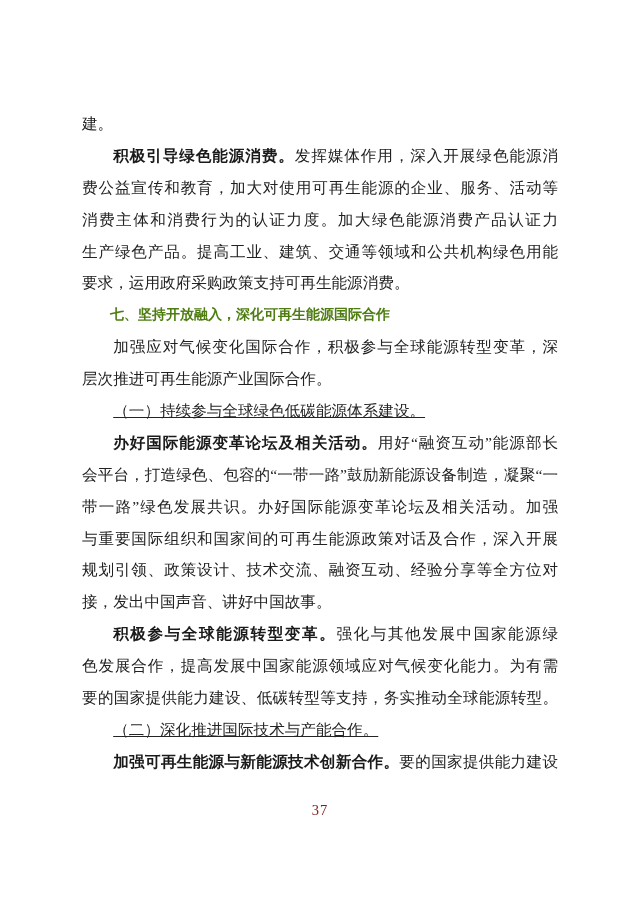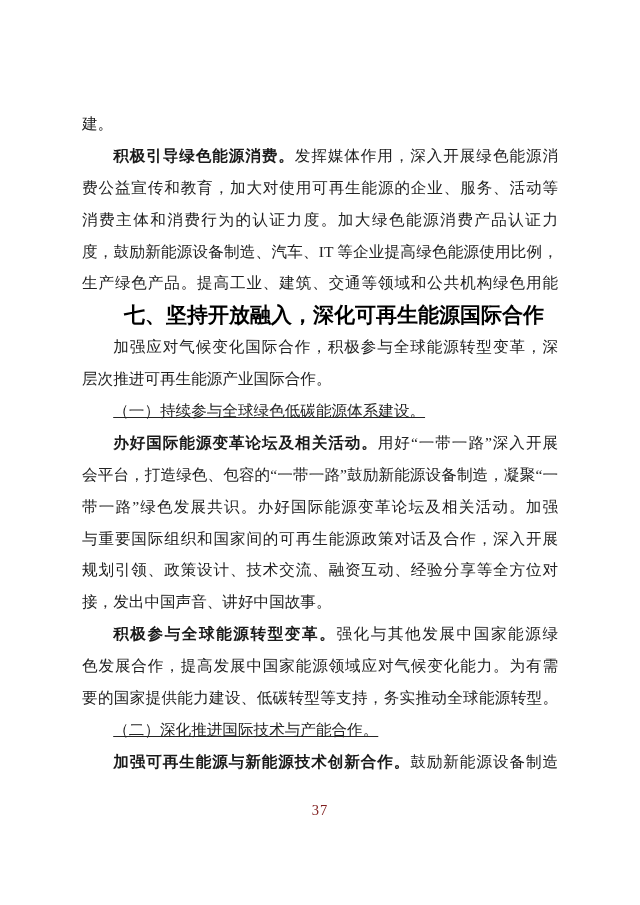--- a/index.html
+++ b/index.html
@@ -33,22 +33,22 @@
   .line.indent {
     text-indent: 2em;
   }
   .line b {
     font-weight: 700;
     color: #1a1a1a;
   }
   .line.heading {
     font-family: "Liberation Sans", "DejaVu Sans", sans-serif;
     font-weight: 700;
-    font-size: 21px;
-    color: #000000;
+    font-size: 14px;
+    color: #4d7c0f;
   }
   .line.subheading {
     color: #242424;
     text-decoration: underline;
   }
   .page-number {
     position: absolute;
     top: 802px; left: 0;
     width: 100%;
     text-align: center;
@@ -64,51 +64,51 @@
   <div class="text-block">
 
     <div class="line body"><span>建。</span></div>
 
     <div class="line body indent full"><b>积极引导绿色能源消费。</b><span>发挥媒体作用，深入开展绿色能源消</span></div>
 
     <div class="line body full"><span>费公益宣传和教育，加大对使用可再生能源的企业、服务、活动等</span></div>
 
     <div class="line body full"><span>消费主体和消费行为的认证力度。加大绿色能源消费产品认证力</span></div>
 
-    <div class="line body full"><span>度，鼓励新能源设备制造、汽车、IT 等企业提高绿色能源使用比例，</span></div>
 
     <div class="line body full"><span>生产绿色产品。提高工业、建筑、交通等领域和公共机构绿色用能</span></div>
 
+    <div class="line body"><span>要求，运用政府采购政策支持可再生能源消费。</span></div>
 
     <div class="line heading indent"><span>七、坚持开放融入，深化可再生能源国际合作</span></div>
 
     <div class="line body indent full"><span>加强应对气候变化国际合作，积极参与全球能源转型变革，深</span></div>
 
     <div class="line body"><span>层次推进可再生能源产业国际合作。</span></div>
 
     <div class="line subheading indent"><span>（一）持续参与全球绿色低碳能源体系建设。</span></div>
 
-    <div class="line body indent full"><b>办好国际能源变革论坛及相关活动。</b><span>用好“一带一路”深入开展</span></div>
+    <div class="line body indent full"><b>办好国际能源变革论坛及相关活动。</b><span>用好“融资互动”能源部长</span></div>
 
     <div class="line body full"><span>会平台，打造绿色、包容的“一带一路”鼓励新能源设备制造，凝聚“一</span></div>
 
     <div class="line body full"><span>带一路”绿色发展共识。办好国际能源变革论坛及相关活动。加强</span></div>
 
     <div class="line body full"><span>与重要国际组织和国家间的可再生能源政策对话及合作，深入开展</span></div>
 
     <div class="line body full"><span>规划引领、政策设计、技术交流、融资互动、经验分享等全方位对</span></div>
 
     <div class="line body"><span>接，发出中国声音、讲好中国故事。</span></div>
 
     <div class="line body indent full"><b>积极参与全球能源转型变革。</b><span>强化与其他发展中国家能源绿</span></div>
 
     <div class="line body full"><span>色发展合作，提高发展中国家能源领域应对气候变化能力。为有需</span></div>
 
     <div class="line body full"><span>要的国家提供能力建设、低碳转型等支持，务实推动全球能源转型。</span></div>
 
     <div class="line subheading indent"><span>（二）深化推进国际技术与产能合作。</span></div>
 
-    <div class="line body indent full"><b>加强可再生能源与新能源技术创新合作。</b><span>鼓励新能源设备制造</span></div>
+    <div class="line body indent full"><b>加强可再生能源与新能源技术创新合作。</b><span>要的国家提供能力建设</span></div>
 
   </div>
 
   <div class="page-number">37</div>
 </div>
 
 </body></html>

